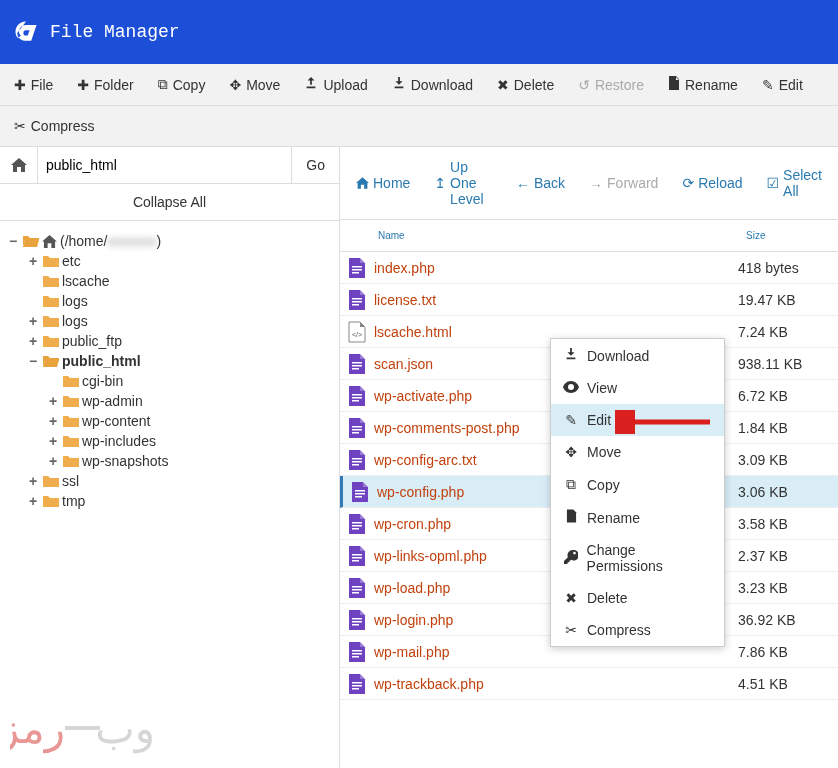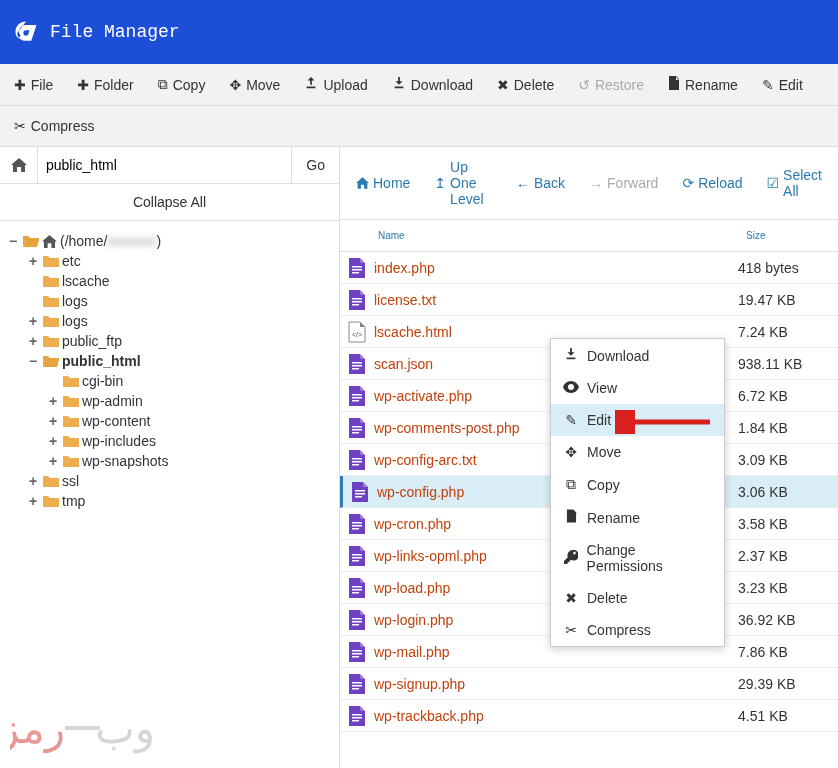--- a/index.html
+++ b/index.html
@@ -440,33 +440,20 @@
           <div class="row">
             <div class="icon">
               <svg class="file-icon" viewBox="0 0 18 22">
                 <path fill="#6f42c1" d="M1 1h11l5 5v15H1z"></path>
                 <path fill="#fff" opacity="0.3" d="M12 1v5h5"></path>
                 <rect x="4" y="9" width="10" height="1.5" fill="#fff"></rect>
                 <rect x="4" y="12" width="10" height="1.5" fill="#fff"></rect>
                 <rect x="4" y="15" width="7" height="1.5" fill="#fff"></rect>
               </svg>
             </div>
-            <div class="name">wp-signup.php</div>
-            <div class="size">29.39 KB</div>
-          </div>
-          <div class="row">
-            <div class="icon">
-              <svg class="file-icon" viewBox="0 0 18 22">
-                <path fill="#6f42c1" d="M1 1h11l5 5v15H1z"></path>
-                <path fill="#fff" opacity="0.3" d="M12 1v5h5"></path>
-                <rect x="4" y="9" width="10" height="1.5" fill="#fff"></rect>
-                <rect x="4" y="12" width="10" height="1.5" fill="#fff"></rect>
-                <rect x="4" y="15" width="7" height="1.5" fill="#fff"></rect>
-              </svg>
-            </div>
             <div class="name">wp-trackback.php</div>
             <div class="size">4.51 KB</div>
           </div>
         </div>
 
       <div class="ctx-menu" id="ctx" style="top:118px; left:210px;">
           <div class="ctx-item">
             <span style="width:16px;text-align:center"><svg width="14" height="14" viewBox="0 0 16 16">
                 <path fill="#333" d="M7 1h2v5h3l-4 4-4-4h3V1zM3 12h10v2H3z"></path>
               </svg></span>

